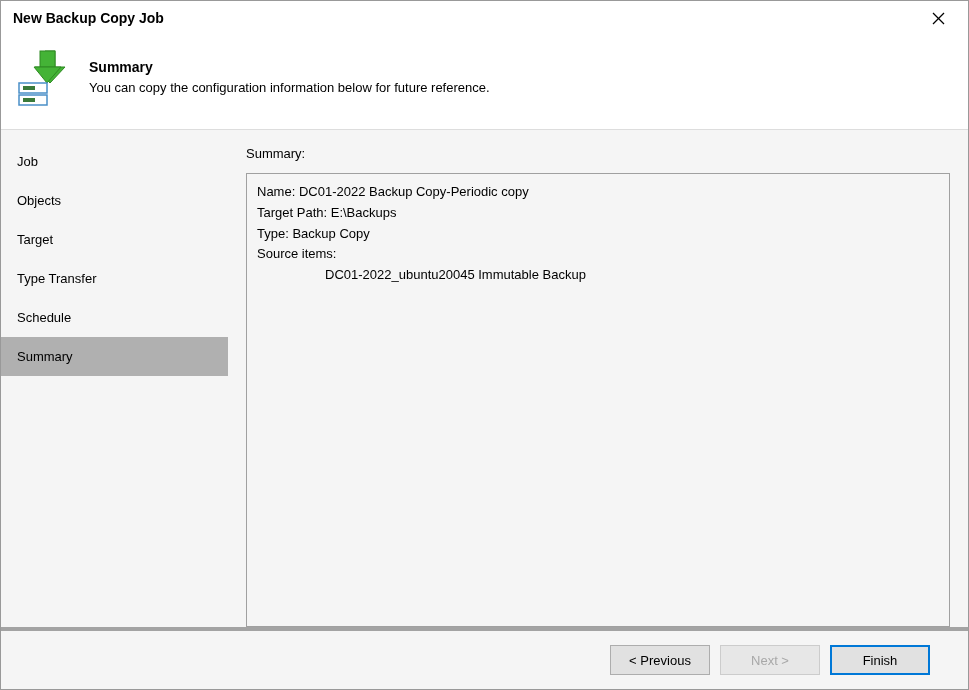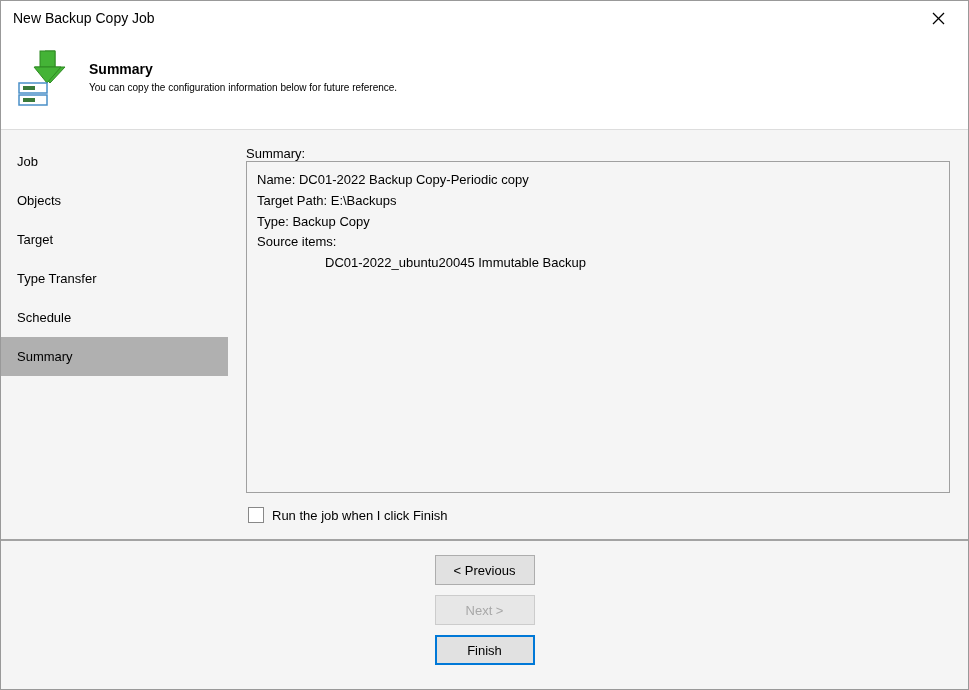--- a/index.html
+++ b/index.html
@@ -19,20 +19,21 @@
       border: 1px solid #999;
     }
     
     .titlebar {
       display: flex;
       justify-content: space-between;
       align-items: center;
       height: 34px;
       padding: 0 10px 0 12px;
       background: #fff;
+      font-weight: bold;
     }
     .titlebar-title {
       font-size: 14px;
       color: #000;
     }
     .close-btn {
       width: 40px;
       height: 28px;
       display: flex;
       align-items: center;
@@ -63,21 +64,21 @@
       display: flex;
       flex-direction: column;
       gap: 5px;
     }
     .header-title {
       font-weight: bold;
       font-size: 14px;
       color: #000;
     }
     .header-subtitle {
-      font-size: 10px;
+      font-size: 13px;
       color: #000;
     }
     
     .content {
       flex: 1;
       display: flex;
       background: #f5f5f5;
       border-top: 1px solid #ddd;
       min-height: 0;
     }
@@ -101,21 +102,21 @@
     .main-panel {
       flex: 1;
       padding: 16px 18px 0 18px;
       display: flex;
       flex-direction: column;
       min-height: 0;
     }
     .panel-label {
       font-size: 13px;
       color: #000;
-      margin-bottom: 0;
+      margin-bottom: 12px;
     }
     .summary-box {
       flex: 1;
       border: 1px solid #a0a0a0;
       background: #f5f5f5;
       padding: 8px 10px;
       font-size: 13px;
       line-height: 1.6;
       overflow: auto;
       min-height: 0;
@@ -143,23 +144,22 @@
       font-size: 13px;
       color: #000;
     }
     
     .footer {
       display: flex;
       justify-content: flex-end;
       align-items: center;
       gap: 10px;
       padding: 14px 16px;
-      border-top: 2px solid #a3a3a3;
-      background: #f5f5f5;
-      flex-direction: column;
+      border-top: 4px solid #a3a3a3;
+      background: #f5f5f5;
     }
     .btn {
       min-width: 100px;
       height: 30px;
       border: 1px solid #adadad;
       background: #e1e1e1;
       font-size: 13px;
       color: #000;
       cursor: pointer;
       display: inline-flex;
@@ -240,24 +240,20 @@
 
   <div class="main-panel">
     <div class="panel-label">Summary:</div>
     <div class="summary-box">
       <div class="summary-line">Name: DC01-2022 Backup Copy-Periodic copy</div>
       <div class="summary-line">Target Path: E:\Backups</div>
       <div class="summary-line">Type: Backup Copy</div>
       <div class="summary-line">Source items:</div>
       <div class="summary-line summary-indent">DC01-2022_ubuntu20045 Immutable Backup</div>
     </div>
-    <div class="checkbox-row">
-      <div class="checkbox"></div>
-      <div class="checkbox-label">Run the job when I click Finish</div>
-    </div>
   </div>
 </div>
 
 <div class="footer">
   <button class="btn">&lt; Previous</button>
   <button class="btn disabled">Next &gt;</button>
   <button class="btn primary">Finish</button>
   <span class="footer-gap"></span>
 </div>
 

